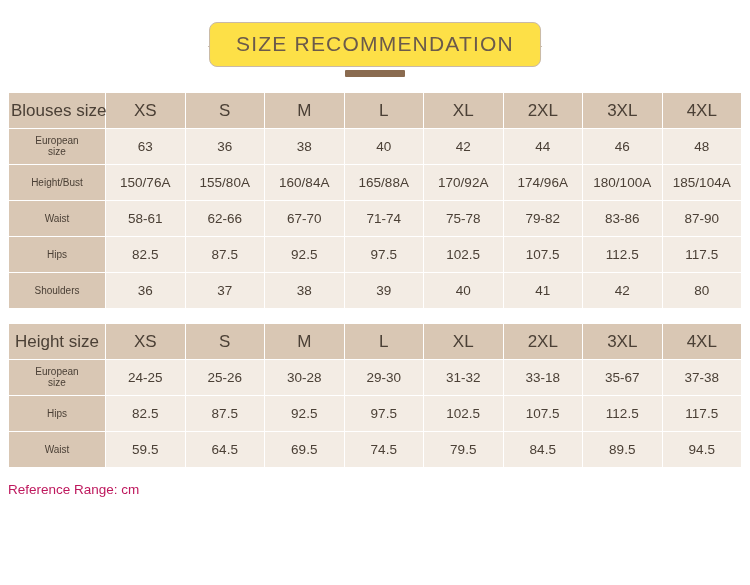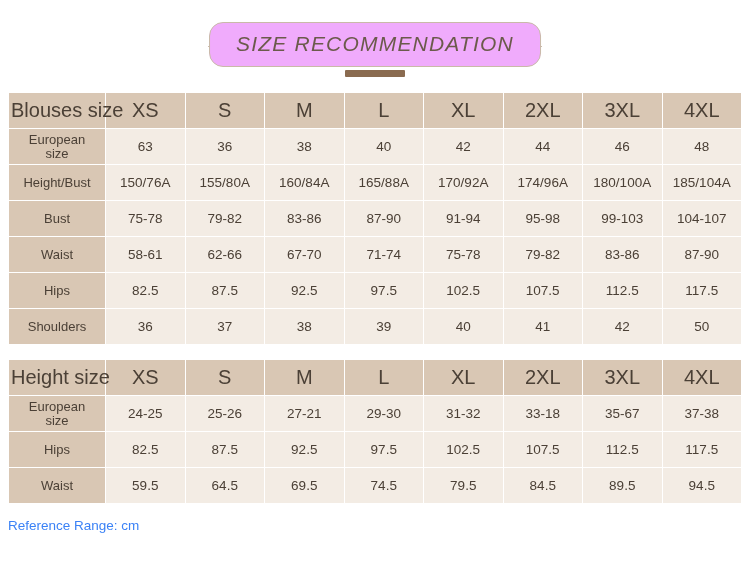--- a/index.html
+++ b/index.html
@@ -25,25 +25,24 @@
   .header {
     position: relative;
     height: 92px;
   }
   .title-box {
     position: absolute;
     left: 50%;
     top: 22px;
     transform: translateX(-50%);
     border: 1px solid #c9b9a8;
-    border-radius: 14px;
-    background: #f0abfc;
+    border-radius: 8px;
+    background: #fde047;
     padding: 9px 26px 10px 26px;
     z-index: 3;
-    font-style: italic;
   }
   .title-text {
     font-size: 21px;
     letter-spacing: 1.2px;
     color: #6b5a4b;
     white-space: nowrap;
   }
   .hline {
     position: absolute;
     top: 46px;
@@ -82,41 +81,41 @@
     vertical-align: middle;
     font-size: 13.5px;
     color: #4b4036;
     background: #f3ece4;
     padding: 0 2px;
     white-space: nowrap;
   }
   table.size-table td.rowhead {
     background: #d9c7b4;
     width: 92px;
-    font-size: 13px;
+    font-size: 10px;
     color: #4b4036;
   }
   table.size-table tr.head td {
     background: #d9c7b4;
-    font-size: 20px;
+    font-size: 17px;
   }
   table.size-table tr.head td.rowhead {
     background: #d9c7b4;
   }
   td.two-line {
     line-height: 1.05;
     font-size: 12.5px;
   }
   .spacer {
     height: 14px;
   }
   .footnote {
     padding: 14px 0 0 8px;
     font-size: 13.5px;
-    color: #3b82f6;
+    color: #be185d;
   }
 </style>
 </head>
 <body>
 
 <div class="page">
 
   <div class="header">
     <div class="hline left"></div>
     <div class="hline right"></div>
@@ -161,31 +160,20 @@
           <td>150/76A</td>
           <td>155/80A</td>
           <td>160/84A</td>
           <td>165/88A</td>
           <td>170/92A</td>
           <td>174/96A</td>
           <td>180/100A</td>
           <td>185/104A</td>
         </tr>
 
-        <tr>
-          <td class="rowhead">Bust</td>
-          <td>75-78</td>
-          <td>79-82</td>
-          <td>83-86</td>
-          <td>87-90</td>
-          <td>91-94</td>
-          <td>95-98</td>
-          <td>99-103</td>
-          <td>104-107</td>
-        </tr>
 
         <tr>
           <td class="rowhead">Waist</td>
           <td>58-61</td>
           <td>62-66</td>
           <td>67-70</td>
           <td>71-74</td>
           <td>75-78</td>
           <td>79-82</td>
           <td>83-86</td>
@@ -206,21 +194,21 @@
 
         <tr>
           <td class="rowhead">Shoulders</td>
           <td>36</td>
           <td>37</td>
           <td>38</td>
           <td>39</td>
           <td>40</td>
           <td>41</td>
           <td>42</td>
-          <td>50</td>
+          <td>80</td>
         </tr>
       </tbody>
     </table>
   </div>
 
   <div class="spacer"></div>
 
   <div class="table-wrap">
     <table class="size-table">
       <tbody>
@@ -236,21 +224,21 @@
           <td>4XL</td>
         </tr>
 
         <tr>
           <td class="rowhead two-line">
             <div>European</div>
             <div>size</div>
           </td>
           <td>24-25</td>
           <td>25-26</td>
-          <td>27-21</td>
+          <td>30-28</td>
           <td>29-30</td>
           <td>31-32</td>
           <td>33-18</td>
           <td>35-67</td>
           <td>37-38</td>
         </tr>
 
 
         <tr>
           <td class="rowhead">Hips</td>

